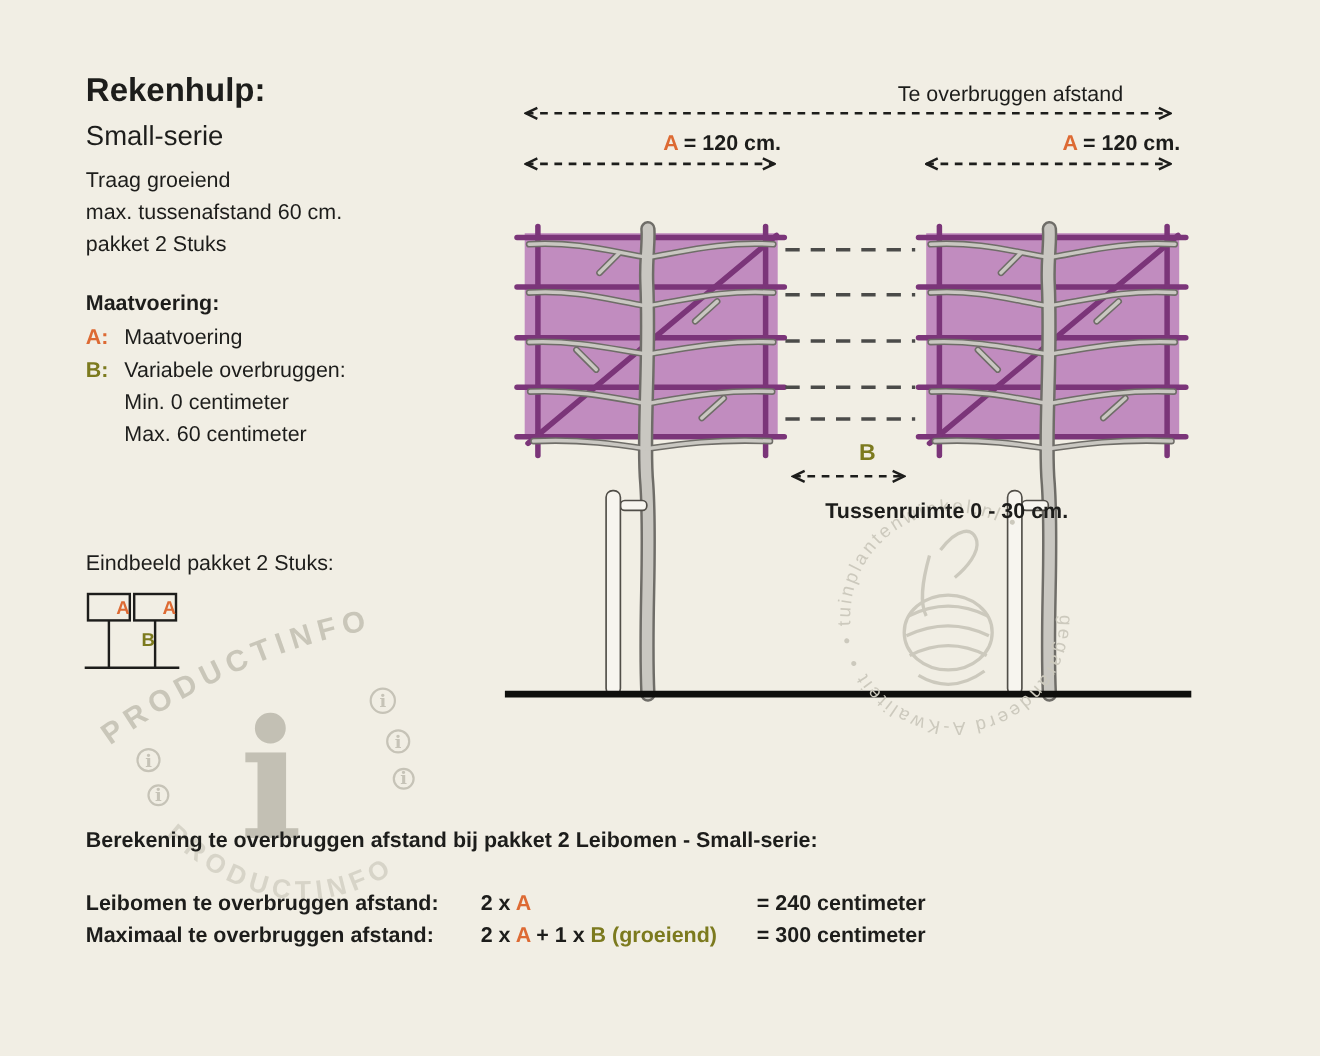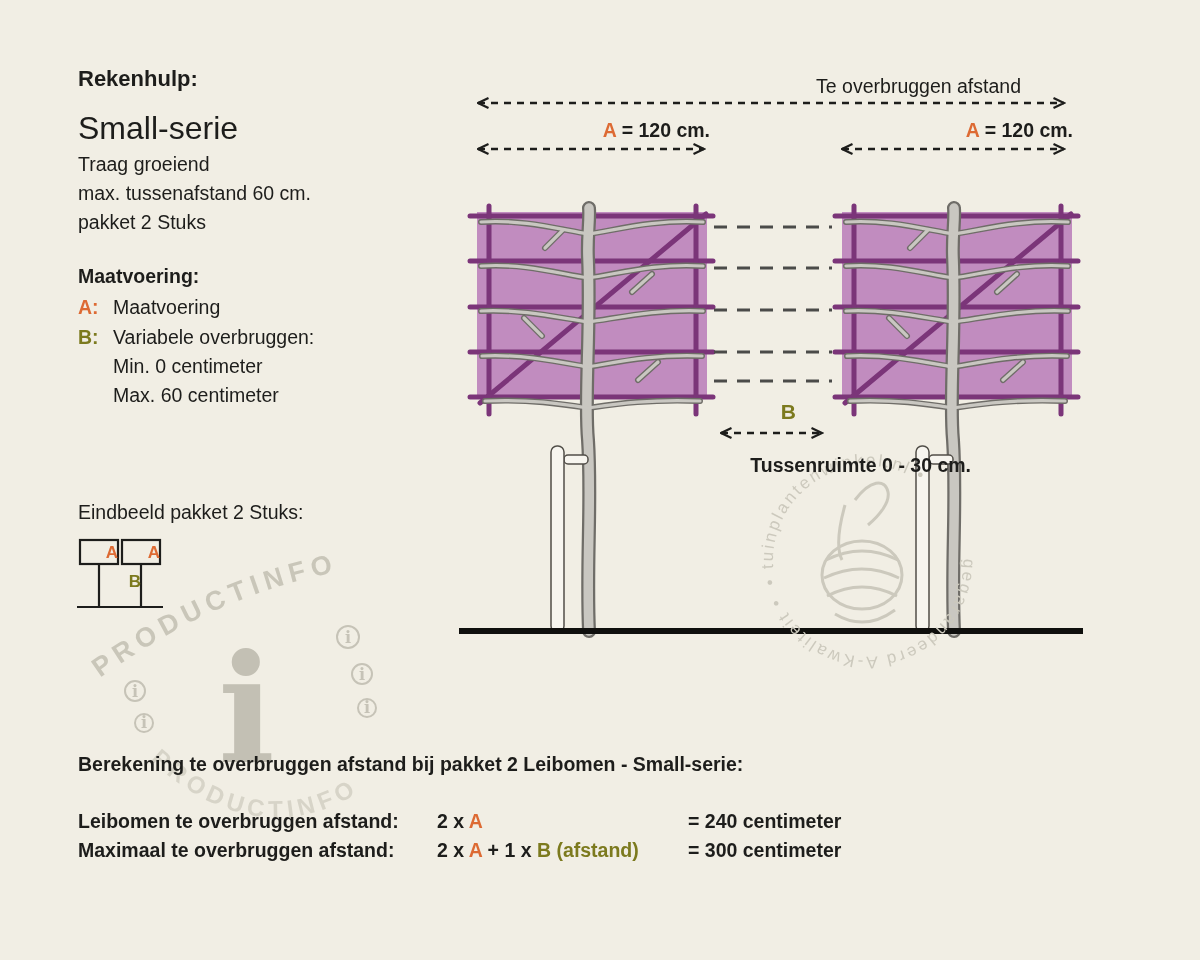--- a/index.html
+++ b/index.html
@@ -3,22 +3,22 @@
 <meta charset="utf-8">
 <style>
   html,body{margin:0;padding:0;}
   body{
     width:1200px;height:960px;position:relative;overflow:hidden;
     background:#f1eee4;color:#1d1d1b;
     font-family:"Liberation Sans",sans-serif;
   }
   .abs{position:absolute;white-space:nowrap;}
   .b{font-weight:bold;}
-  .fs29{font-size:22px;}
-  .fs27{font-size:32px;}
+  .fs29{font-size:30px;}
+  .fs27{font-size:25px;}
   .fs19{font-size:19.5px;line-height:28px;}
   .fs20{font-size:21px;}
   .fs17{font-size:17px;}
   .orange{color:#dd6a33;}
   .olive{color:#7c7a1e;}
   .center{text-align:right;}
   .keycol{display:inline-block;width:35px;}
   svg.artwork{position:absolute;left:0;top:0;}
 </style>
 </head>
@@ -183,15 +183,15 @@
 <div class="abs fs19 b" style="left:78px;top:750px">Berekening te overbruggen afstand bij pakket 2 Leibomen - Small-serie:</div>
 
 <div class="abs fs19 b" style="left:78px;top:807px">Leibomen te overbruggen afstand:</div>
 <div class="abs fs19 b" style="left:437px;top:807px">
   <span>2 x </span><span class="orange">A</span>
 </div>
 <div class="abs fs19 b" style="left:688px;top:807px">= 240 centimeter</div>
 
 <div class="abs fs19 b" style="left:78px;top:836px">Maximaal te overbruggen afstand:</div>
 <div class="abs fs19 b" style="left:437px;top:836px">
-  <span>2 x </span><span class="orange">A</span><span> + 1 x </span><span class="olive">B (afstand)</span>
+  <span>2 x </span><span class="orange">A</span><span> + 1 x </span><span class="olive">B (groeiend)</span>
 </div>
 <div class="abs fs19 b" style="left:688px;top:836px">= 300 centimeter</div>
 
 </body></html>

